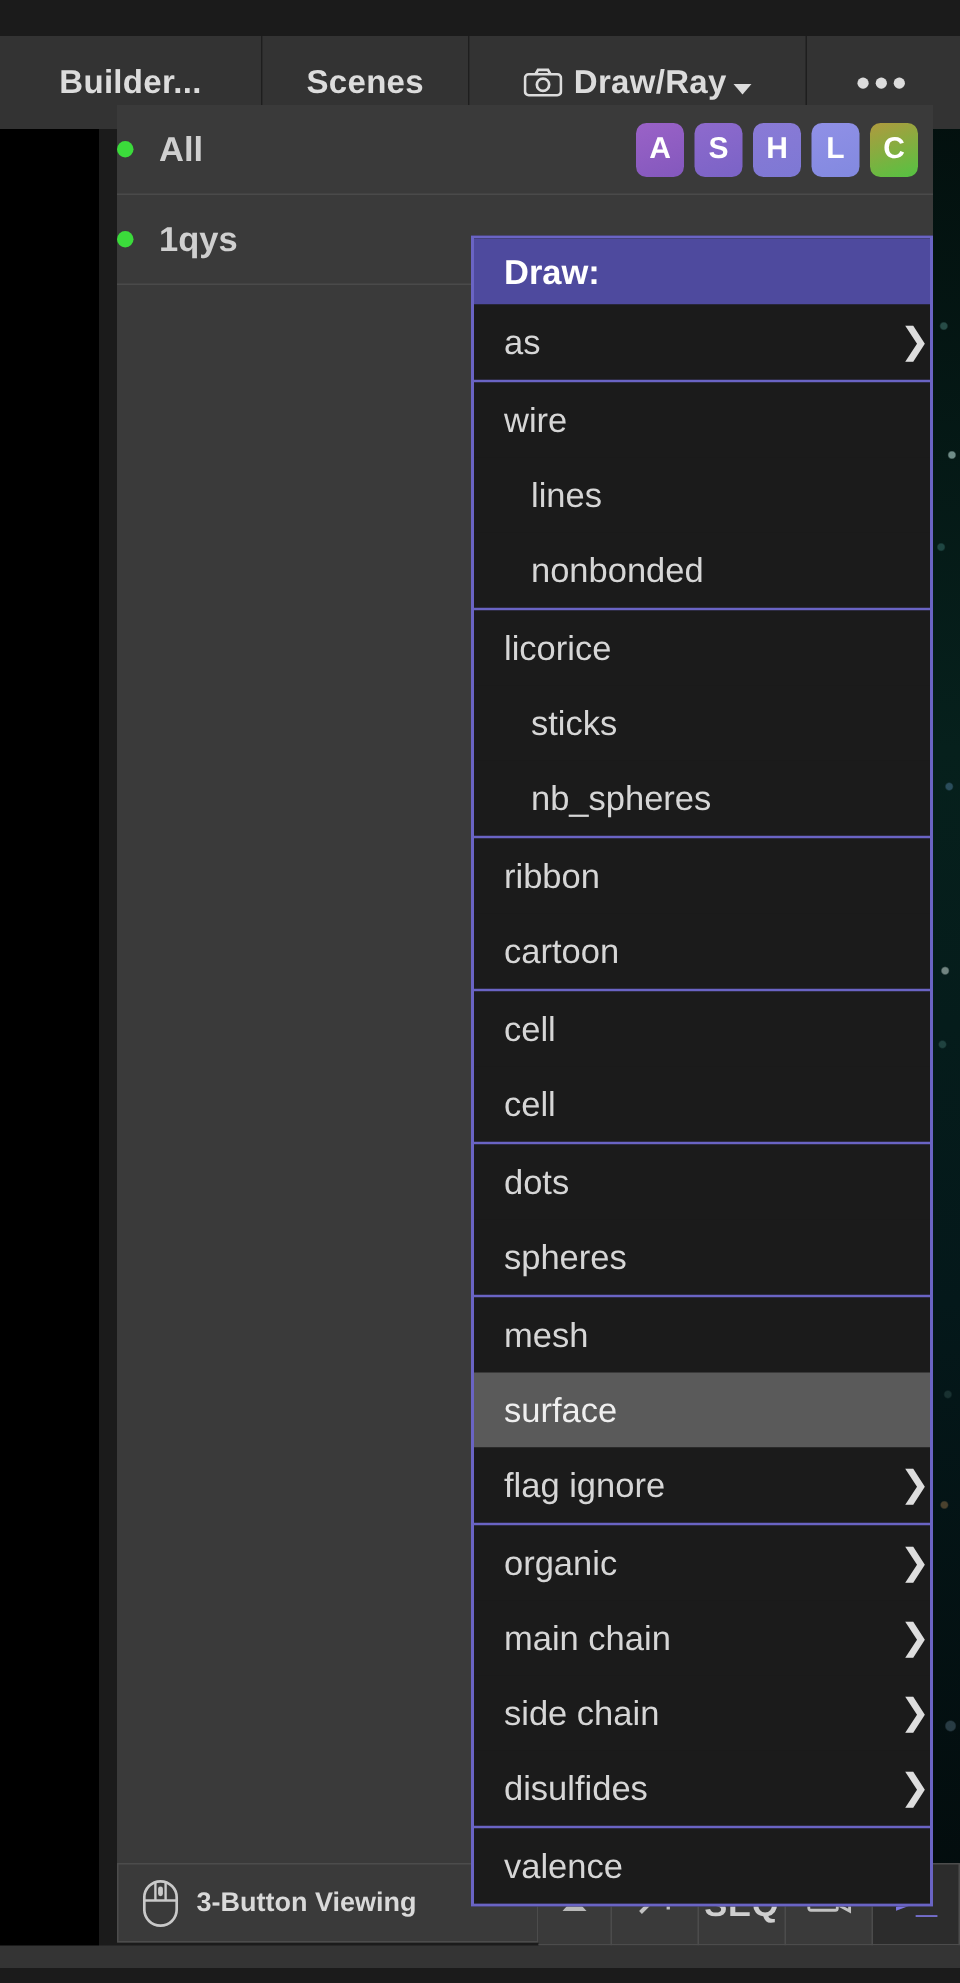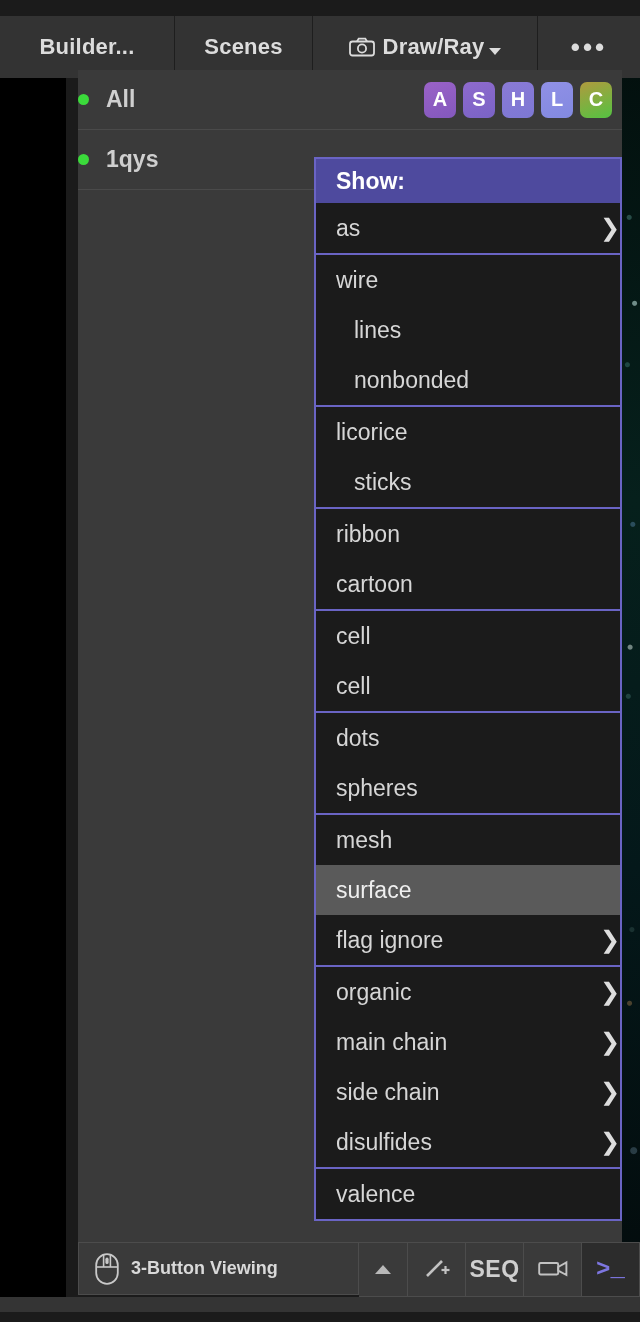--- a/index.html
+++ b/index.html
@@ -36,21 +36,21 @@
       radial-gradient(circle at 35% 51%, rgba(110,180,170,.25) 0 2px, transparent 3px),
       radial-gradient(circle at 55% 70%, rgba(120,170,160,.18) 0 2px, transparent 3px),
       radial-gradient(circle at 42% 76%, rgba(205,150,90,.35) 0 2px, transparent 3px),
       radial-gradient(circle at 65% 88%, rgba(150,190,220,.25) 0 3px, transparent 4px),
       linear-gradient(180deg, #03100e 0%, #06201c 35%, #04181a 65%, #030b0c 100%);
   }
 
   
   .topbar {
     position: absolute;
-    left: 0; top: 8px; width: 640px; height: 70px;
+    left: 0; top: 16px; width: 640px; height: 70px;
     background: #1b1b1b;
     display: flex;
     align-items: stretch;
     border-bottom: 1px solid #141414;
   }
   .topbar-inner {
     display: flex; width: 640px; height: 70px;
     padding-top: 8px;
   }
   .tab {
@@ -269,21 +269,21 @@
 
     <div class="obj-row">
       <span class="obj-dot"></span>
       <span class="obj-name">1qys</span>
     </div>
 
     <div class="obj-empty"></div>
   </div>
 
   <div class="menu">
-    <div class="menu-title">Show:</div>
+    <div class="menu-title">Draw:</div>
     <div id="menu-groups">
         <div class="menu-group">
           <div class="menu-item">
             <span class="label">as</span>
             <span class="submenu-arrow">❯</span>
           </div>
         </div>
         <div class="menu-group">
           <div class="menu-item">
             <span class="label">wire</span>
@@ -294,20 +294,23 @@
           <div class="menu-item indent">
             <span class="label">nonbonded</span>
           </div>
         </div>
         <div class="menu-group">
           <div class="menu-item">
             <span class="label">licorice</span>
           </div>
           <div class="menu-item indent">
             <span class="label">sticks</span>
+          </div>
+          <div class="menu-item indent">
+            <span class="label">nb_spheres</span>
           </div>
         </div>
         <div class="menu-group">
           <div class="menu-item">
             <span class="label">ribbon</span>
           </div>
           <div class="menu-item">
             <span class="label">cartoon</span>
           </div>
         </div>

